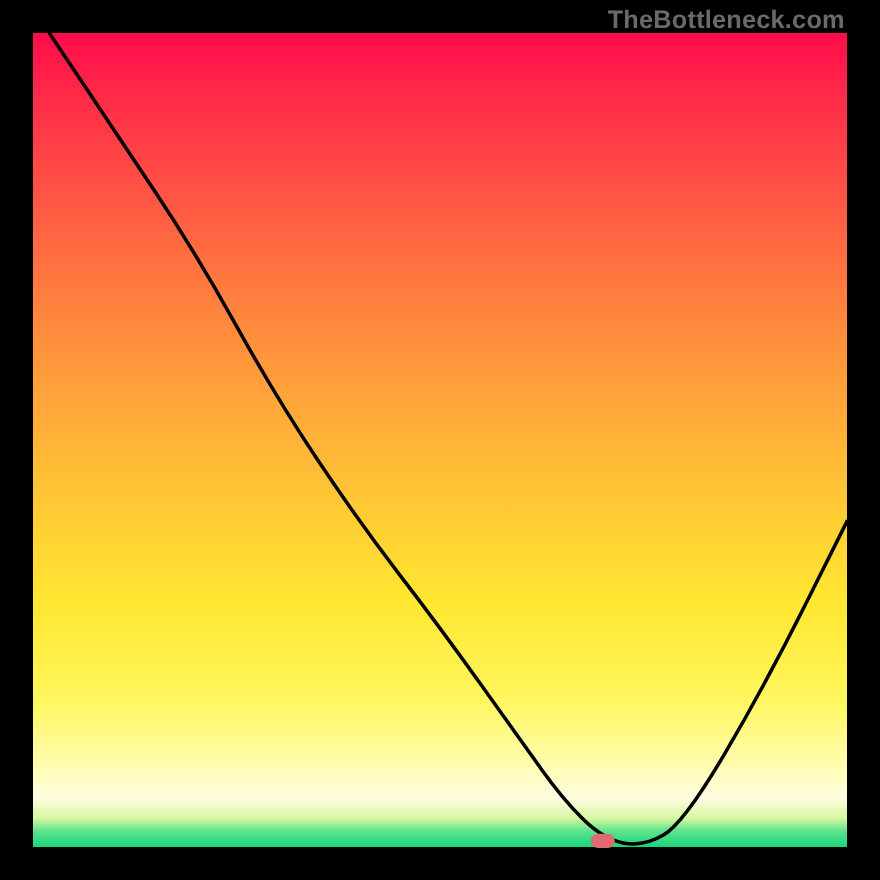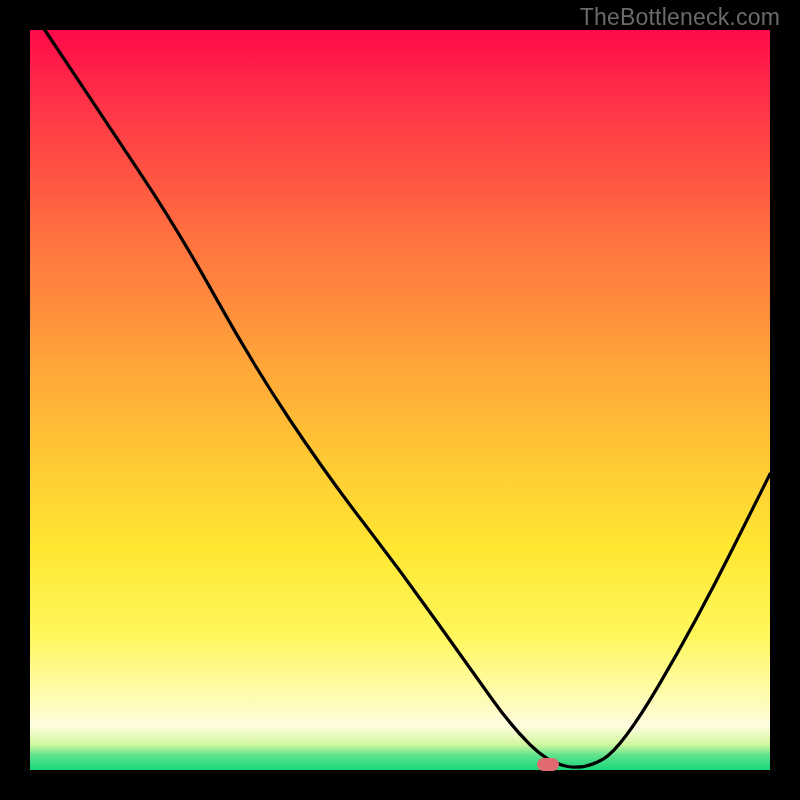--- a/index.html
+++ b/index.html
@@ -39,24 +39,24 @@
         #fffcb0 90%,
         #fffde0 94%,
         #d4f7a0 96.5%,
         #5fe38d 98%,
         #18d67a 100%
       );
   }
   .watermark {
     position: absolute;
     top: 4px;
-    right: 20px;
+    right: 32px;
     color: #6a6a6a;
     font-size: 23px;
-    font-weight: 400;
+    font-weight: 700;
     letter-spacing: 0.2px;
     user-select: none;
   }
   svg.curve {
     position: absolute;
     left: 0;
     top: 0;
     width: 740px;
     height: 740px;
     overflow: visible;

